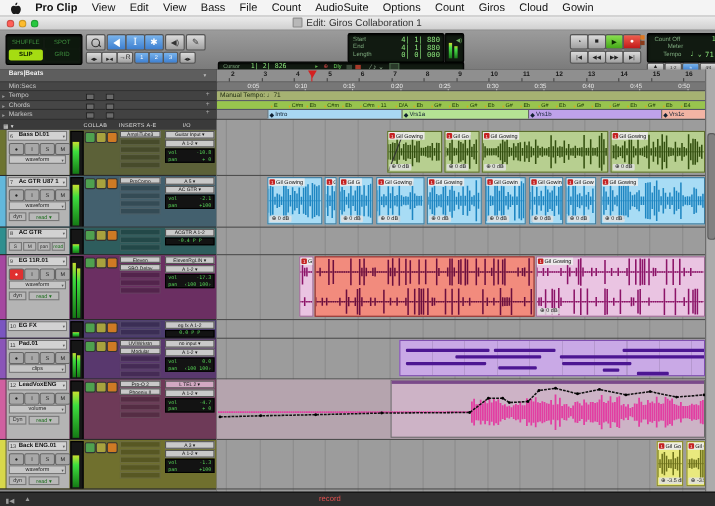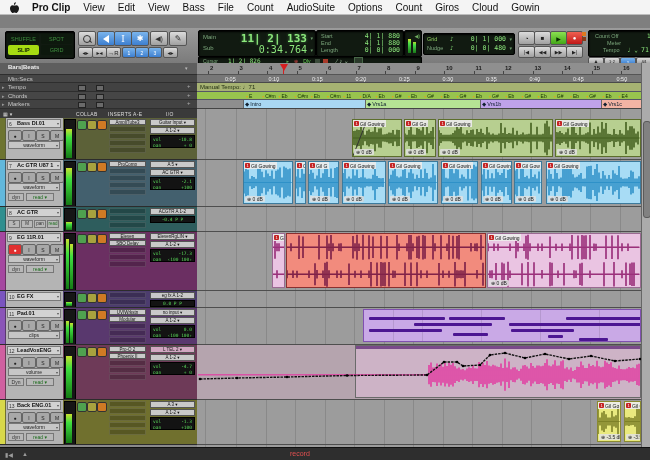--- a/index.html
+++ b/index.html
@@ -53,20 +53,29 @@
         <span class="mitem">Count</span>
         <span class="mitem">AudioSuite</span>
         <span class="mitem">Options</span>
         <span class="mitem">Count</span>
         <span class="mitem">Giros</span>
         <span class="mitem">Cloud</span>
         <span class="mitem">Gowin</span>
       </span>
   </div>
 
+  <div class="abs" style="left:0;top:15px;width:650px;height:13px;background:linear-gradient(#ececec,#cfcfcf);
+              border-bottom:1px solid #9a9a9a;display:flex;align-items:center;padding-left:6px;box-sizing:border-box;">
+    <span class="tl" style="background:#ff5f57;width:7px;height:7px;"></span>
+    <span class="tl" style="background:#febc2e;width:7px;height:7px;"></span>
+    <span class="tl" style="background:#28c840;width:7px;height:7px;"></span>
+    <span class="abs" style="left:0;width:650px;text-align:center;font-size:9px;color:#333;">
+      <span style="display:inline-block;width:7px;height:7px;background:#b8b8b8;border:1px solid #8a8a8a;border-radius:1px;vertical-align:-1px;margin-right:3px;"></span><span>Edit: Giros Collaboration 1</span>
+    </span>
+  </div>
 
   <div class="abs" style="left:0;top:28px;width:650px;height:35px;background:linear-gradient(#9b9b9b,#7b7b7b);border-bottom:1px solid #3c3c3c;">
 
     <div class="abs panel" style="left:5px;top:3px;width:68px;height:26px;">
       <div class="abs" style="left:2px;top:2px;width:31px;height:10px;background:#0d180d;color:#3f8f3f;font-size:5.5px;display:flex;align-items:center;justify-content:center;border-radius:2px;">SHUFFLE</div>
       <div class="abs" style="left:35px;top:2px;width:31px;height:10px;background:#0d180d;color:#3f8f3f;font-size:5.5px;display:flex;align-items:center;justify-content:center;border-radius:2px;">SPOT</div>
       <div class="abs" style="left:2px;top:13px;width:31px;height:10px;background:#a5dc12;color:#0a1a00;font-weight:bold;font-size:5.5px;display:flex;align-items:center;justify-content:center;border-radius:2px;">SLIP</div>
       <div class="abs" style="left:35px;top:13px;width:31px;height:10px;background:#0d180d;color:#3f8f3f;font-size:5.5px;display:flex;align-items:center;justify-content:center;border-radius:2px;">GRID</div>
     </div>
 
@@ -93,28 +102,20 @@
       </div>
       <div class="abs tbtn" style="left:0;top:16px;width:13px;height:9px;font-size:6px;">◂▸</div>
       <div class="abs tbtn" style="left:14px;top:16px;width:13px;height:9px;font-size:6px;">▸◂</div>
       <div class="abs tbtn" style="left:28px;top:16px;width:13px;height:9px;font-size:6px;">→R</div>
       <div class="abs tbtn blue" style="left:44px;top:16px;width:12px;height:9px;font-size:5px;">1</div>
       <div class="abs tbtn blue" style="left:57px;top:16px;width:12px;height:9px;font-size:5px;">2</div>
       <div class="abs tbtn blue" style="left:70px;top:16px;width:12px;height:9px;font-size:5px;">3</div>
       <div class="abs tbtn" style="left:85px;top:16px;width:13px;height:9px;font-size:6px;">◂▸</div>
     </div>
 
-    <div class="abs panel" style="left:198px;top:2px;width:116px;height:25px;">
-      <span class="abs ledlbl" style="left:4px;top:3px;font-size:6px;">Main</span>
-      <span class="abs led" style="right:8px;top:1px;font-size:11px;font-weight:bold;text-shadow:0 0 3px rgba(120,255,120,.5);">11| 2| 133</span>
-      <span class="abs ledlbl" style="left:4px;top:14px;font-size:6px;">Sub</span>
-      <span class="abs led" style="right:8px;top:13px;font-size:10px;">0:34.764</span>
-      <span class="abs" style="right:2px;top:4px;font-size:5px;color:#6a9a6a;">▾</span>
-      <span class="abs" style="right:2px;top:16px;font-size:5px;color:#6a9a6a;">▾</span>
-    </div>
 
     <div class="abs panel" style="left:198px;top:28px;width:222px;height:7px;display:flex;align-items:center;">
       <span class="ledlbl" style="font-size:5px;margin-left:4px;">Cursor</span>
       <span class="led" style="font-size:6px;margin-left:10px;">1| 2| 826</span>
       <span style="font-size:5px;color:#5fae4f;margin-left:26px;">▸</span>
       <span style="font-size:5px;color:#c44;margin-left:5px;">⊕</span>
       <span style="font-size:5px;color:#6fdc5f;margin-left:5px;">Dly</span>
       <span style="width:5px;height:4px;background:#3a4a3a;margin-left:5px;"></span>
       <span style="width:5px;height:4px;background:#a83a2a;margin-left:3px;"></span>
       <span style="font-size:6px;color:#9ab89a;margin-left:8px;">∕ ♪ ⌄</span>
@@ -129,30 +130,20 @@
       <span class="abs ledlbl" style="left:4px;top:16px;font-size:5.5px;">Length</span>
       <span class="abs led" style="right:3px;top:15px;font-size:6.5px;">0| 0| 000</span>
     </div>
 
     <div class="abs panel" style="left:404px;top:2px;width:16px;height:25px;">
       <span class="abs" style="left:3px;bottom:3px;width:3px;height:14px;background:linear-gradient(to top,#1a7a1a,#4ae04a 70%,#cfe030);"></span>
       <span class="abs" style="left:8px;bottom:3px;width:3px;height:11px;background:linear-gradient(to top,#1a7a1a,#4ae04a 75%,#b8d828);"></span>
       <span class="abs" style="right:1px;top:2px;font-size:5px;color:#6fae5f;">◀)</span>
     </div>
 
-    <div class="abs panel" style="left:423px;top:5px;width:90px;height:20px;">
-      <span class="abs" style="left:3px;top:2px;font-size:5.5px;color:#8ecb5f;">Grid</span>
-      <span class="abs led" style="left:26px;top:1px;font-size:6px;">♪</span>
-      <span class="abs led" style="right:8px;top:1px;font-size:6.5px;">0| 1| 000</span>
-      <span class="abs" style="right:2px;top:2px;font-size:5px;color:#6a9a6a;">▾</span>
-      <span class="abs ledlbl" style="left:3px;top:11px;font-size:5.5px;">Nudge</span>
-      <span class="abs led" style="left:26px;top:10px;font-size:6px;">♪</span>
-      <span class="abs led" style="right:8px;top:10px;font-size:6.5px;">0| 0| 480</span>
-      <span class="abs" style="right:2px;top:11px;font-size:5px;color:#6a9a6a;">▾</span>
-    </div>
 
     <div class="abs" style="left:518px;top:3px;width:64px;height:27px;">
       <div class="abs tbtn" style="left:0;top:0;width:15px;height:12px;font-size:7px;">◔</div>
       <div class="abs tbtn" style="left:16px;top:0;width:15px;height:12px;font-size:6px;">■</div>
       <div class="abs tbtn green" style="left:32px;top:0;width:15px;height:12px;font-size:6px;">▶</div>
       <div class="abs tbtn red" style="left:48px;top:0;width:15px;height:12px;font-size:6px;">●</div>
       <span class="abs" style="left:64px;top:1px;width:4px;height:4px;background:#e07820;"></span>
       <span class="abs" style="left:64px;top:6px;width:4px;height:4px;background:#8a3a1a;"></span>
       <div class="abs tbtn" style="left:0;top:15px;width:15px;height:10px;font-size:5px;">|◀</div>
       <div class="abs tbtn" style="left:16px;top:15px;width:15px;height:10px;font-size:5px;">◀◀</div>

